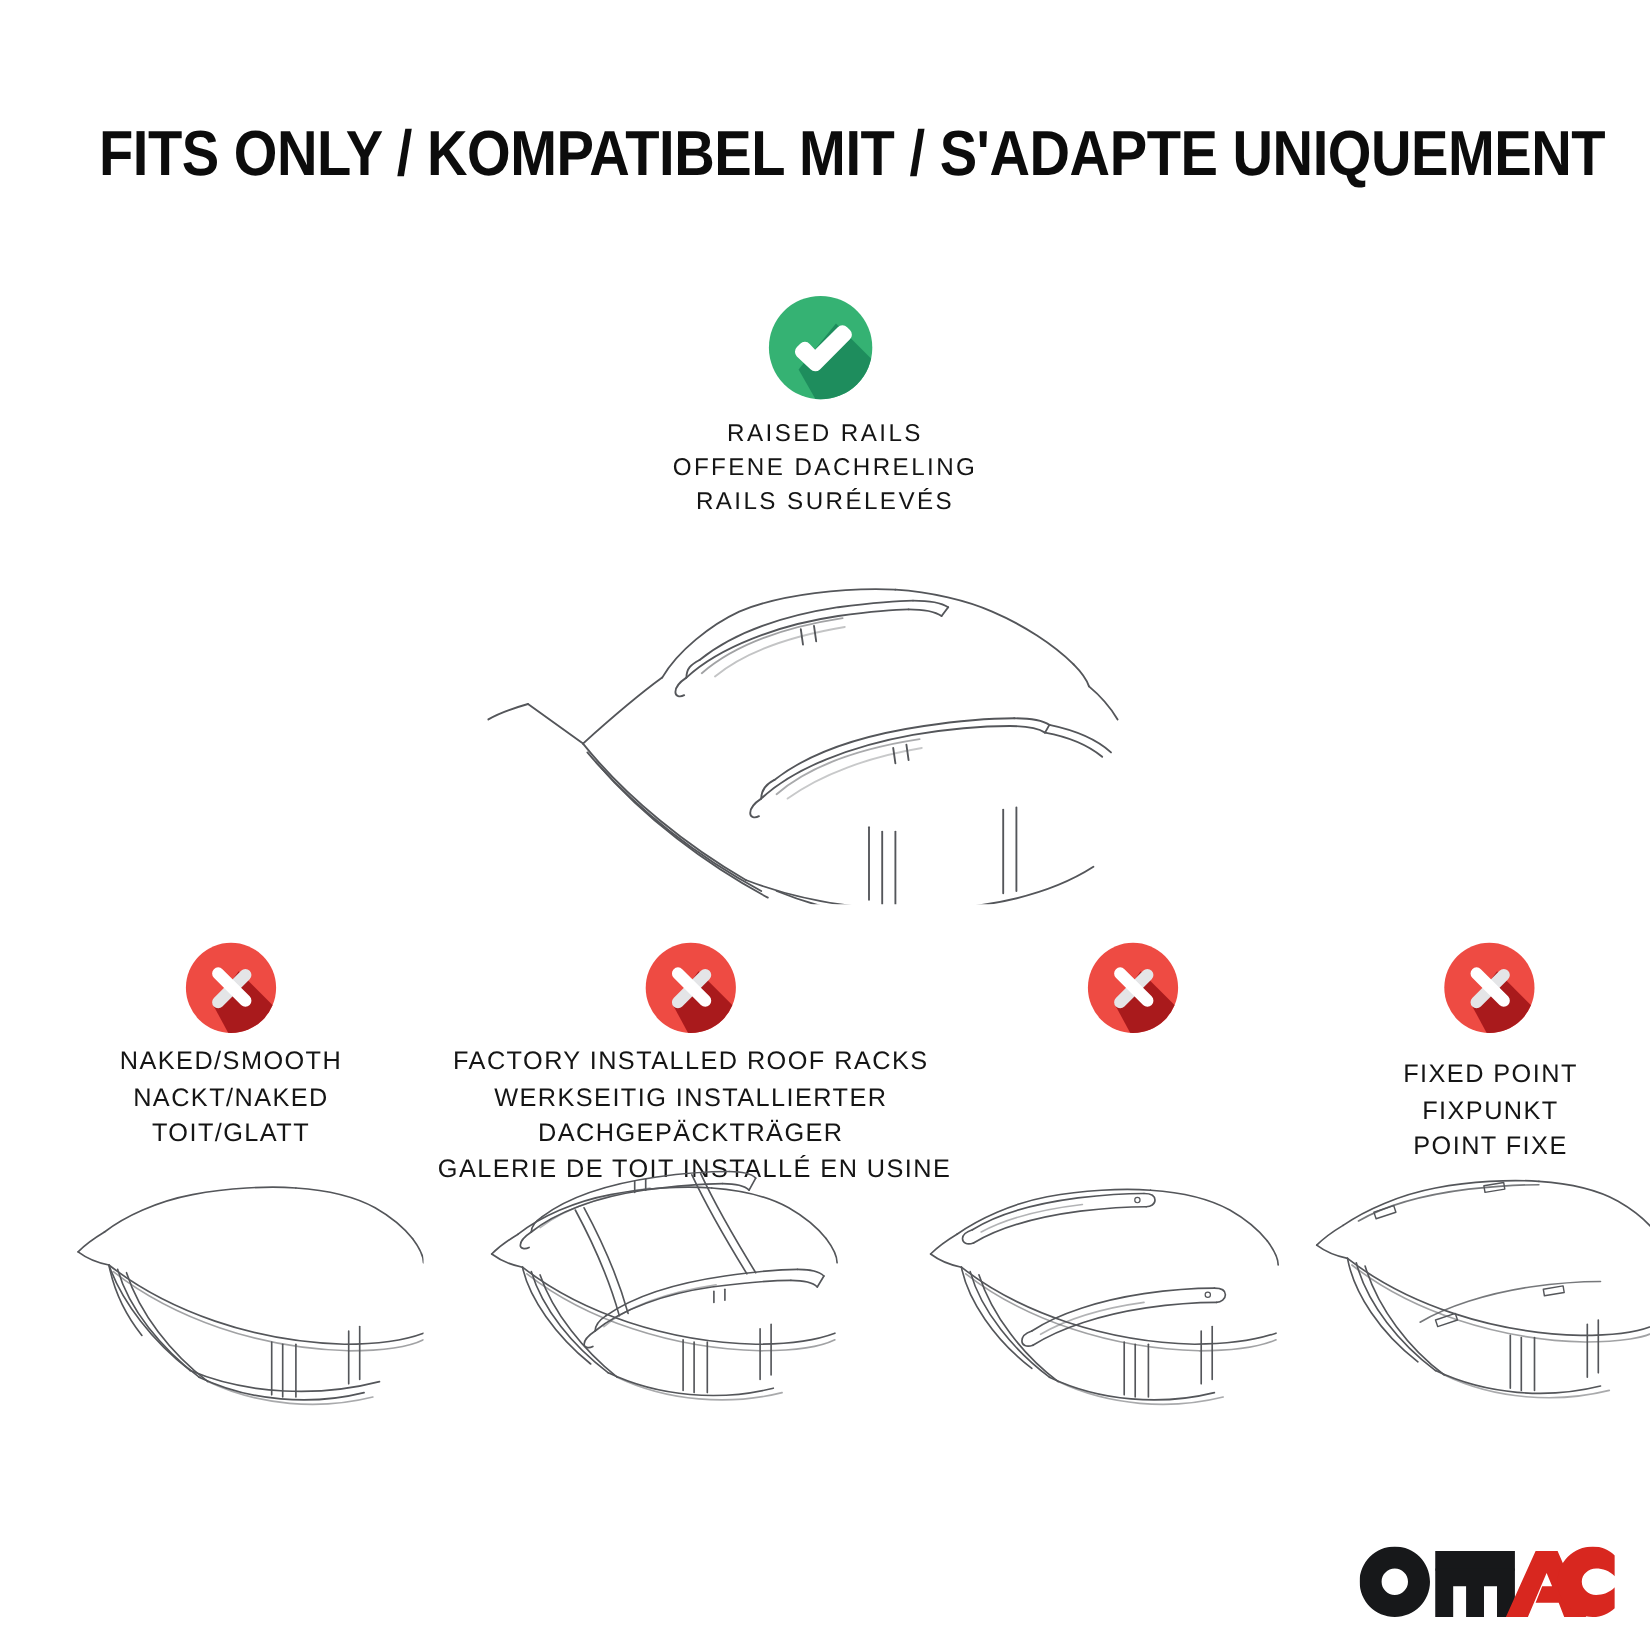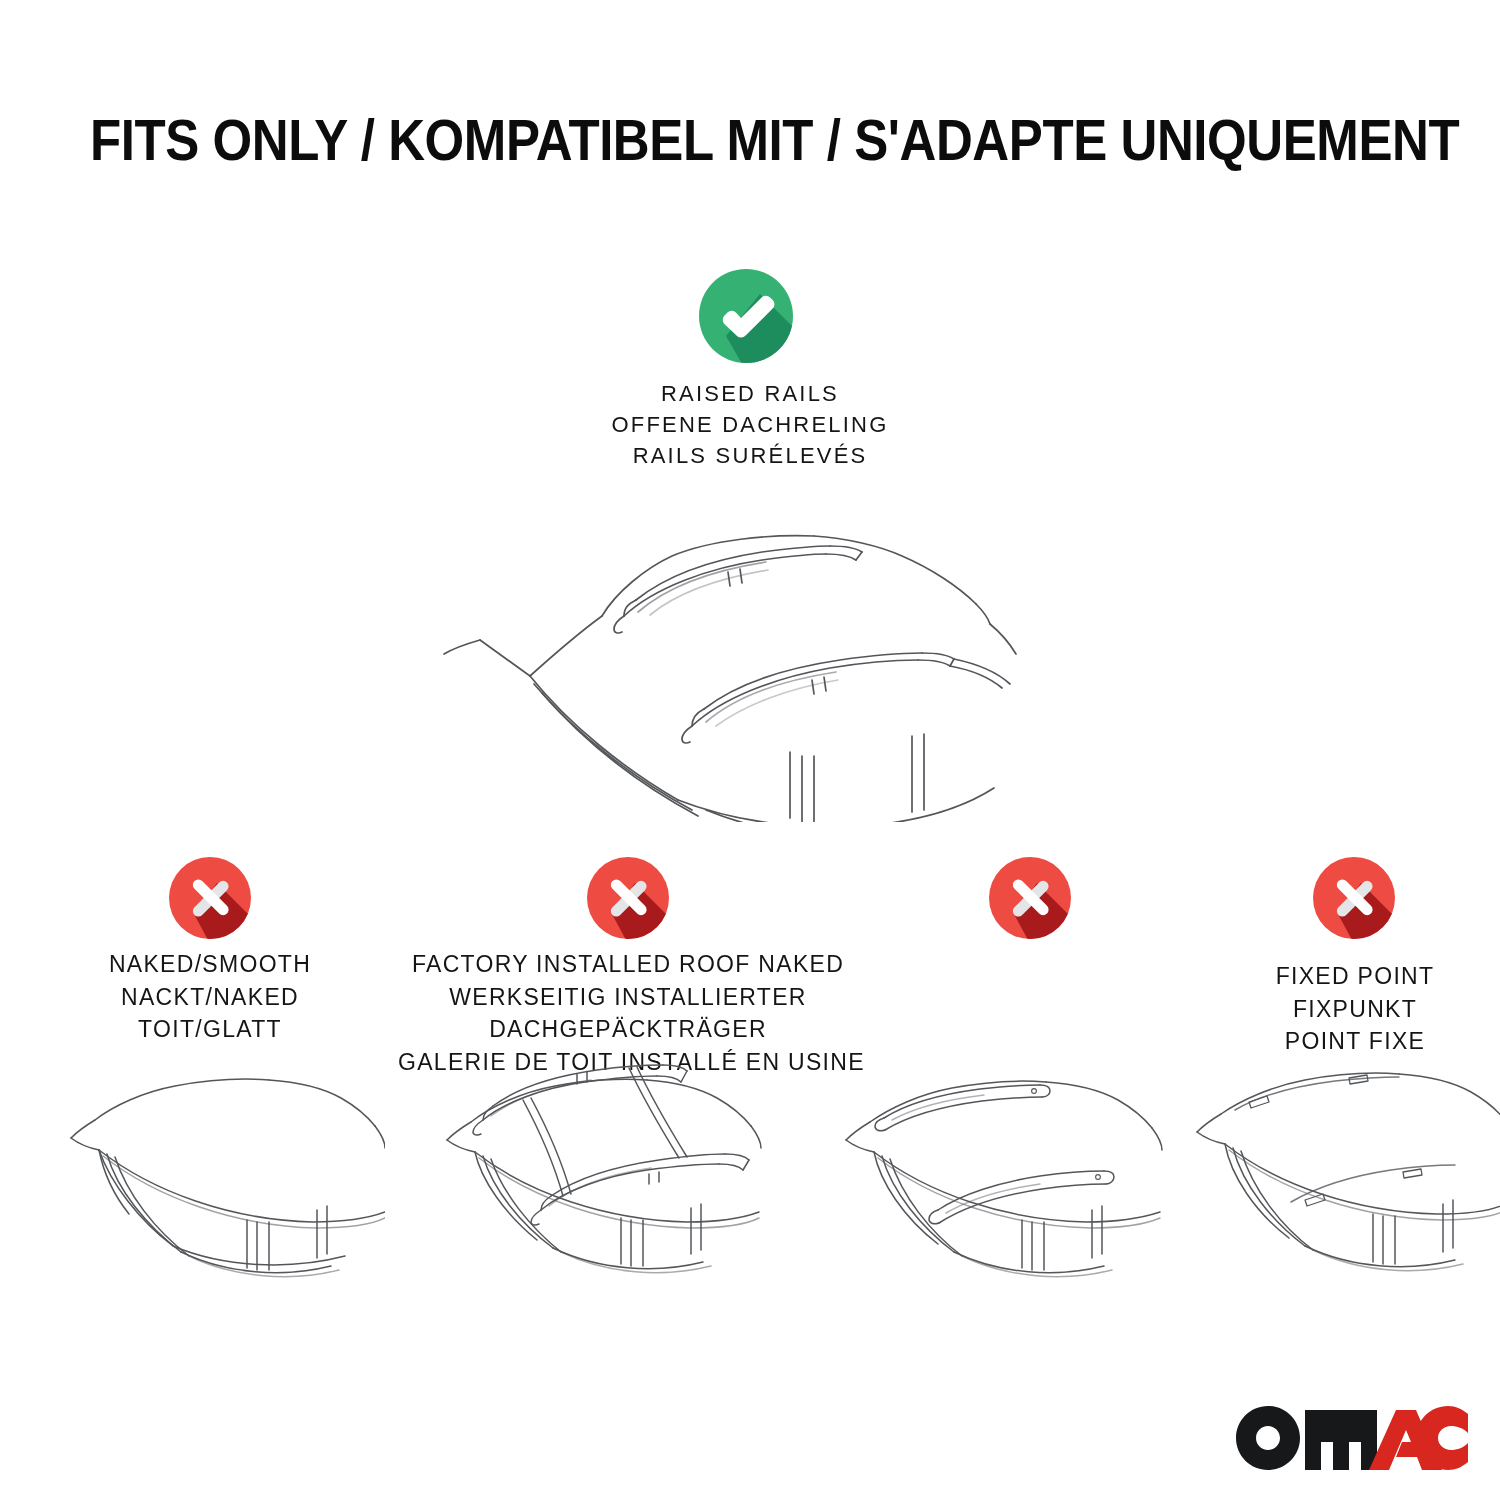--- a/index.html
+++ b/index.html
@@ -217,21 +217,21 @@
       <g clip-path="url(#clipX2)">
         <path d="M49 27 L84 62 L84 84 L40 84 L26 58 Z" fill="#a4171a" opacity="0.93"></path>
       </g>
       <g clip-path="url(#clipX2)">
         <rect x="37.5" y="19" width="11" height="46" rx="5.5" fill="#e4e5e7" transform="rotate(45 42 42)"></rect>
       </g>
       <rect x="37.5" y="19" width="11" height="46" rx="5.5" fill="#ffffff" transform="rotate(-45 42 42)"></rect>
     </svg>
   </div>
   <div class="label-block col-label" style="left:398px;top:948px;width:460px;">
-    <span class="ln">FACTORY INSTALLED ROOF NAKED</span>
+    <span class="ln">FACTORY INSTALLED ROOF RACKS</span>
     <span class="ln">WERKSEITIG INSTALLIERTER</span>
     <span class="ln">DACHGEPÄCKTRÄGER</span>
     <span class="ln">GALERIE DE TOIT INSTALLÉ EN USINE</span>
   </div>
 
   <div class="illus" style="left:425px;top:1058px;width:360px;height:226px;">
     <svg width="360" height="226" viewBox="0 0 360 226" xmlns="http://www.w3.org/2000/svg" fill="none" stroke="#54565a" stroke-width="1.5" stroke-linecap="round" stroke-linejoin="round">
 
       <path d="M46 64 C66 48 98 34 130 28 C160 22 196 20 222 22"></path>
       <path d="M222 22 C250 24 274 30 292 40 C306 48 318 58 326 68"></path>

